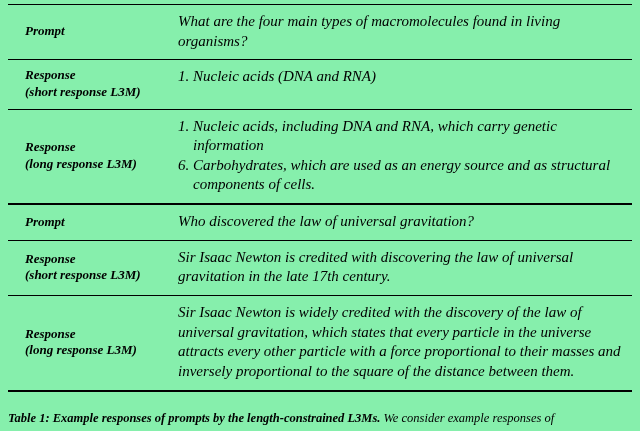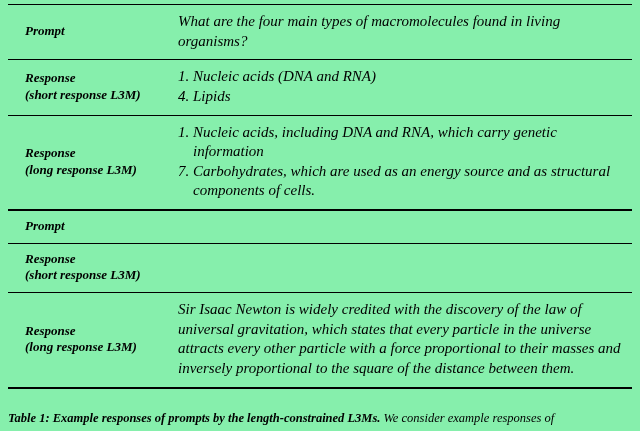--- a/index.html
+++ b/index.html
@@ -88,46 +88,51 @@
       </div>
     </div>
 
     <div class="row">
       <div class="label-cell">
         <span>Response</span>
         <span>(short response L3M)</span>
       </div>
       <div class="content-cell">
         <div class="line hang">1. Nucleic acids (DNA and RNA)</div>
-        <div class="line hang">4. Lipids</div>
       </div>
     </div>
 
     <div class="row group-end">
       <div class="label-cell">
         <span>Response</span>
         <span>(long response L3M)</span>
       </div>
       <div class="content-cell">
         <div class="line hang">1. Nucleic acids, including DNA and RNA, which carry genetic information</div>
-        <div class="line hang">7. Carbohydrates, which are used as an energy source and as structural components of cells.</div>
+        <div class="line hang">6. Carbohydrates, which are used as an energy source and as structural components of cells.</div>
       </div>
     </div>
 
     <div class="row">
       <div class="label-cell">
         <span>Prompt</span>
 
       </div>
+      <div class="content-cell">
+        <div class="line">Who discovered the law of universal gravitation?</div>
+      </div>
     </div>
 
     <div class="row">
       <div class="label-cell">
         <span>Response</span>
         <span>(short response L3M)</span>
+      </div>
+      <div class="content-cell">
+        <div class="line">Sir Isaac Newton is credited with discovering the law of universal gravitation in the late 17th century.</div>
       </div>
     </div>
 
     <div class="row table-end">
       <div class="label-cell">
         <span>Response</span>
         <span>(long response L3M)</span>
       </div>
       <div class="content-cell">
         <div class="line">Sir Isaac Newton is widely credited with the discovery of the law of universal gravitation, which states that every particle in the universe attracts every other particle with a force proportional to their masses and inversely proportional to the square of the distance between them.</div>

